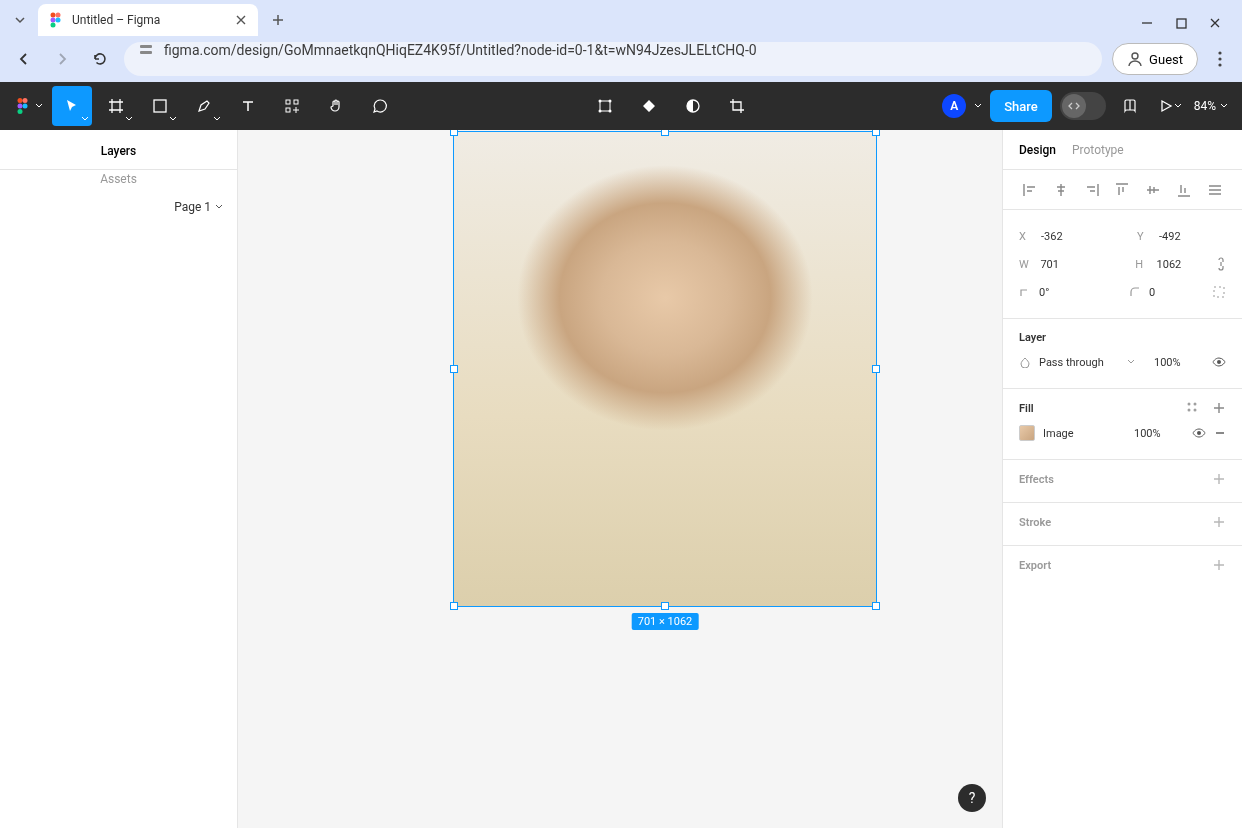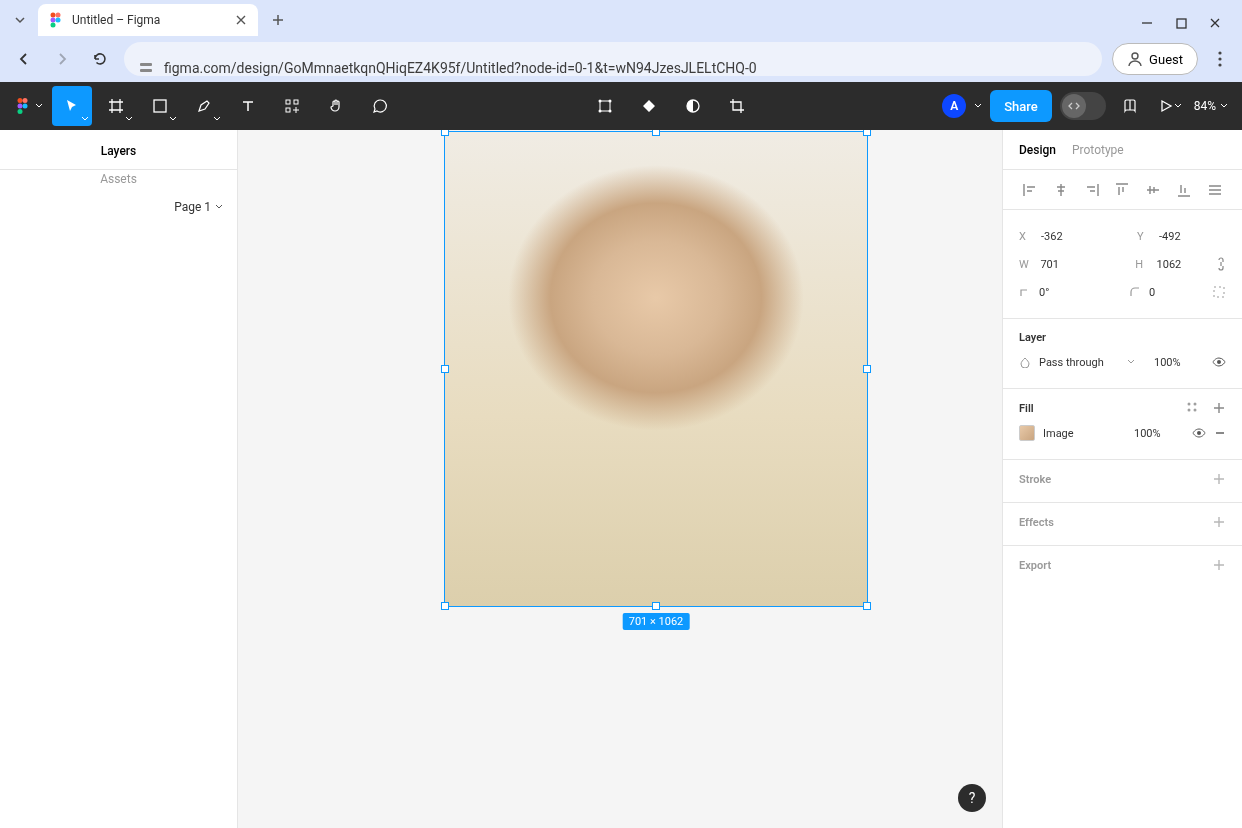--- a/index.html
+++ b/index.html
@@ -12,21 +12,21 @@
 .tab { background: #ffffff; border-radius: 8px 8px 0 0; height: 32px; display: flex; align-items: center; padding: 0 10px; gap: 8px; min-width: 220px; }
 .tab .favicon { width: 16px; height: 16px; }
 .tab .title { font-size: 12px; color: #333; flex: 1; }
 .tab .close { width: 14px; height: 14px; cursor: pointer; }
 .new-tab { width: 28px; height: 28px; display:flex; align-items:center; justify-content:center; cursor:pointer; margin-bottom:2px;}
 .win-controls { margin-left: auto; display: flex; gap: 20px; padding-right: 12px; margin-bottom:6px;}
 .win-controls div { width: 14px; height: 14px; cursor:pointer; display:flex; align-items:center; justify-content:center; }
 
 .addr-bar { height: 46px; display:flex; align-items:center; padding: 0 10px; gap: 10px; background:#dbe5fb;}
 .nav-btn { width: 28px; height: 28px; display:flex; align-items:center; justify-content:center; cursor:pointer; border-radius:50%; }
-.url-box { flex:1; background:#eef2fb; border-radius: 18px; height: 34px; display:flex; align-items:flex-end; padding: 0 14px; gap:10px; font-size:14px; color:#3c3c3c;}
+.url-box { flex:1; background:#eef2fb; border-radius: 18px; height: 34px; display:flex; align-items:flex-start; padding: 0 14px; gap:10px; font-size:14px; color:#3c3c3c;}
 .guest-btn { border:1px solid #bbb; border-radius:16px; height:32px; padding:0 14px; display:flex; align-items:center; gap:6px; font-size:13px; background:#fff; cursor:pointer;}
 .kebab { width:24px; cursor:pointer; display:flex; align-items:center; justify-content:center;}
 
 
 .figma-toolbar { height: 48px; background:#2c2c2c; display:flex; align-items:center; padding:0 8px; gap:4px;}
 .tbtn { width:40px; height:40px; display:flex; align-items:center; justify-content:center; cursor:pointer; border-radius:4px; color:#fff; position:relative;}
 .tbtn.active { background:#0d99ff; }
 .tbtn .chev { position:absolute; bottom:4px; right:4px; }
 .toolbar-center { margin-left:auto; display:flex; gap:4px;}
 .toolbar-right { margin-left:auto; display:flex; align-items:center; gap:8px;}
@@ -41,21 +41,21 @@
 .left-panel { width:238px; border-right:1px solid #e5e5e5; display:flex; flex-direction:column;}
 .lp-header { height:40px; display:flex; align-items:center; padding:0 14px; gap:14px; border-bottom:1px solid #e5e5e5;flex-direction:column;}
 .lp-header .search-ic{ width:14px;}
 .lp-tab { font-size:12px; cursor:pointer;}
 .lp-tab.active { color:#000; font-weight:500;}
 .lp-tab.inactive { color:#999;}
 .page-sel { margin-left:auto; font-size:12px; color:#333; display:flex; align-items:center; gap:4px; cursor:pointer;}
 .layer-row { height:32px; display:flex; align-items:center; padding:0 14px; gap:8px; font-size:12px; background:#e8f4ff; cursor:pointer;}
 
 .canvas { flex:1; background:#f5f5f5; position:relative; overflow:hidden;}
-.selection { position:absolute; border:1px solid #0d99ff; left:206px; top:1px; width:424px; height:476px; background:#f0ece4;}
+.selection { position:absolute; border:1px solid #0d99ff; left:215px; top:1px; width:424px; height:476px; background:#f0ece4;}
 .selection-handle { position:absolute; width:8px; height:8px; background:#fff; border:1px solid #0d99ff;}
 .sh-tl{top:-4px;left:-4px;} .sh-tr{top:-4px;right:-4px;} .sh-bl{bottom:-4px;left:-4px;} .sh-br{bottom:-4px;right:-4px;}
 .sh-tm{top:-4px;left:50%;margin-left:-4px;} .sh-bm{bottom:-4px;left:50%;margin-left:-4px;}
 .sh-ml{left:-4px;top:50%;margin-top:-4px;} .sh-mr{right:-4px;top:50%;margin-top:-4px;}
 .dim-badge { position:absolute; bottom:-24px; left:50%; transform:translateX(-50%); background:#0d99ff; color:#fff; font-size:11px; padding:2px 6px; border-radius:2px;}
 .placeholder-img { width:100%; height:100%; background: radial-gradient(ellipse 50% 40% at 50% 35%, #e8c9a8 0%, #d9b896 30%, #c9a580 50%, transparent 70%), linear-gradient(180deg, #f0ece4 0%, #e8dcc0 60%, #dccfac 100%); }
 
 .right-panel { width:240px; border-left:1px solid #e5e5e5; font-size:12px; color:#333; overflow-y:auto;}
 .rp-tabs { height:40px; display:flex; align-items:center; padding:0 16px; gap:16px; border-bottom:1px solid #e5e5e5;}
 .rp-tab { cursor:pointer;}
@@ -436,29 +436,29 @@
             <path d="M1 7s2-4 6-4 6 4 6 4-2 4-6 4-6-4-6-4z" stroke="#555" fill="none"></path>
             <circle cx="7" cy="7" r="2" fill="#555"></circle>
           </svg>
         <svg width="12" height="12">
             <path d="M2 6h8" stroke="#555" stroke-width="1.4"></path>
           </svg>
       </div>
     </div>
     <div class="rp-section">
       <div class="rp-title-row">
-        <span class="rp-title" style="color:#999">Stroke</span>
+        <span class="rp-title" style="color:#999">Effects</span>
         <svg class="rp-ic">
             <path d="M7 2v10M2 7h10" stroke="#999" stroke-width="1.4"></path>
           </svg>
       </div>
     </div>
     <div class="rp-section">
       <div class="rp-title-row">
-        <span class="rp-title" style="color:#999">Effects</span>
+        <span class="rp-title" style="color:#999">Stroke</span>
         <svg class="rp-ic">
             <path d="M7 2v10M2 7h10" stroke="#999" stroke-width="1.4"></path>
           </svg>
       </div>
     </div>
     <div class="rp-section" style="border-bottom:none">
       <div class="rp-title-row">
         <span class="rp-title" style="color:#999">Export</span>
         <svg class="rp-ic">
             <path d="M7 2v10M2 7h10" stroke="#999" stroke-width="1.4"></path>

